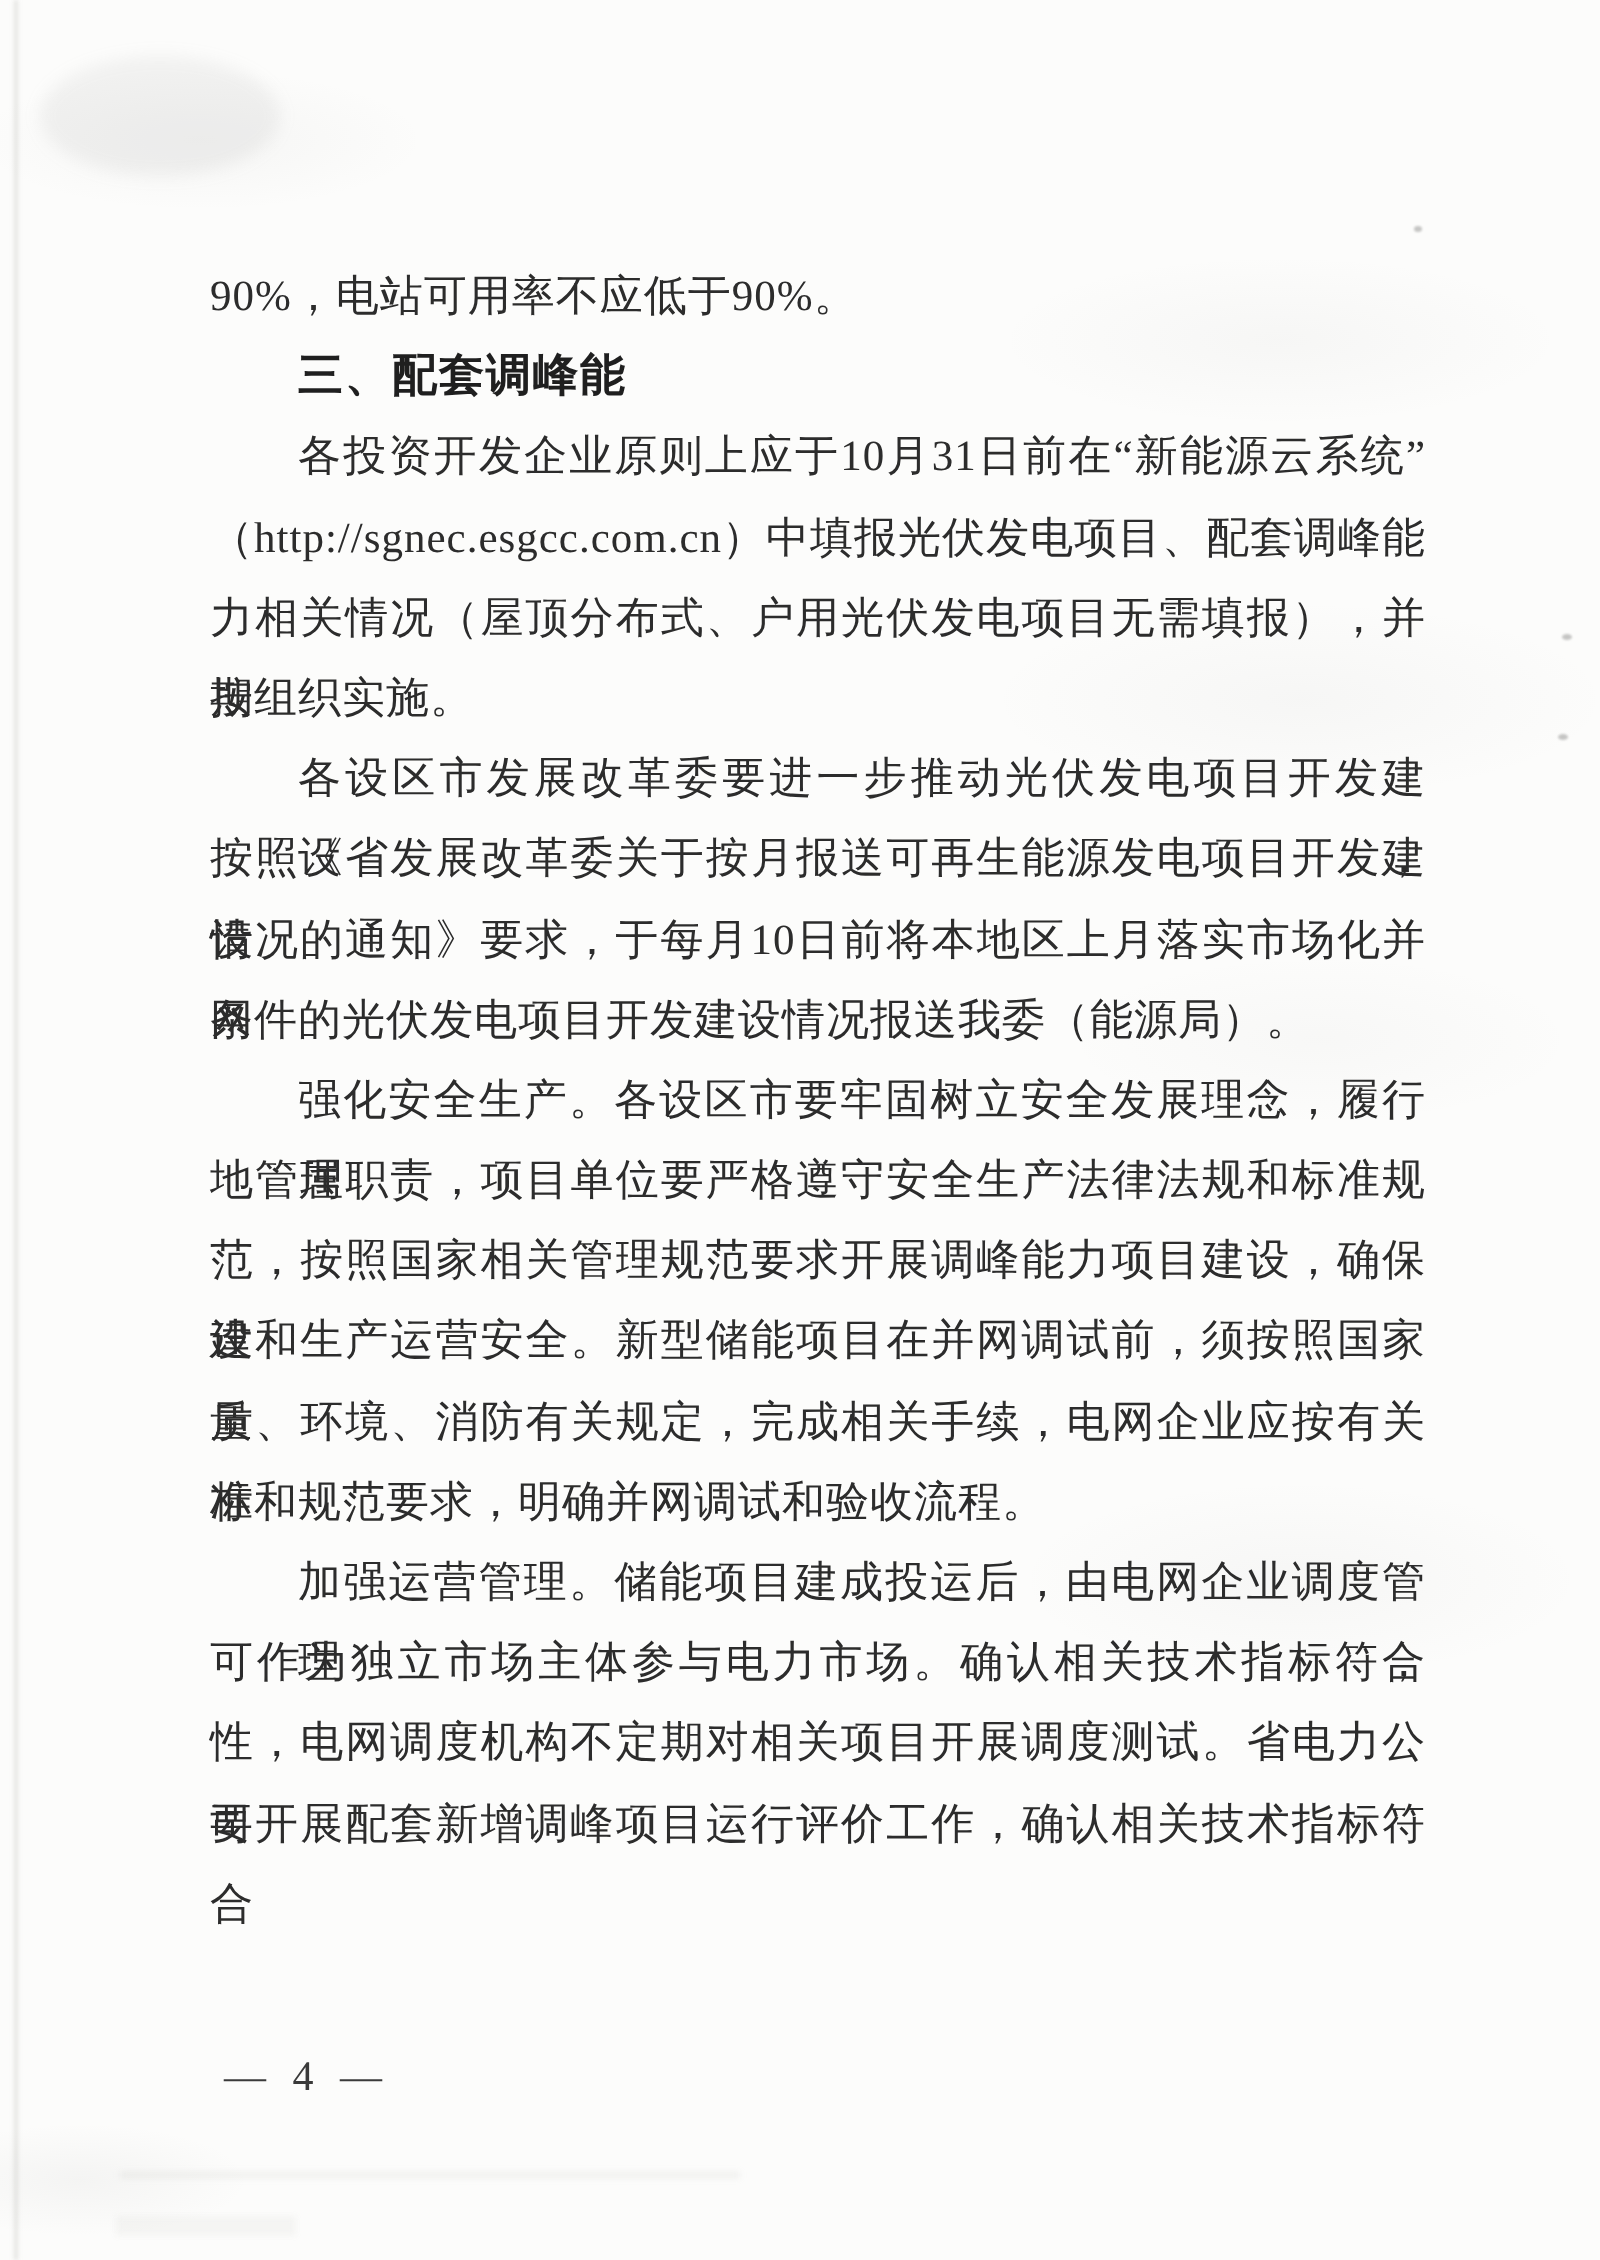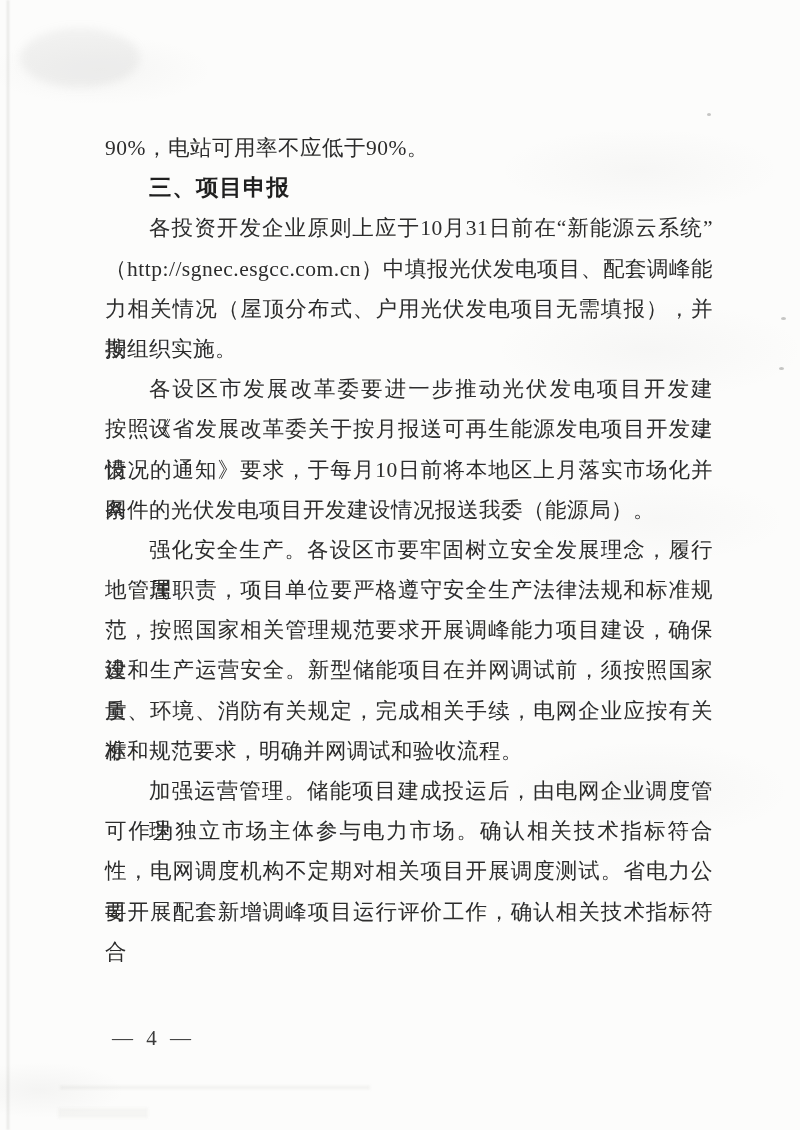--- a/index.html
+++ b/index.html
@@ -96,21 +96,21 @@
 </head>
 <body>
 
 <div class="page">
 
   <div class="ghost-noise"></div>
   <div class="scan-edge-left artifact"></div>
 
   <div class="content" id="doc-content">
       <div class="line">90%，电站可用率不应低于90%。</div>
-      <div class="line indent bold">三、项目申报</div>
+      <div class="line indent bold">三、配套调峰能</div>
       <div class="line fill indent">各投资开发企业原则上应于10月31日前在“新能源云系统”</div>
       <div class="line fill">（http://sgnec.esgcc.com.cn）中填报光伏发电项目、配套调峰能</div>
       <div class="line fill">力相关情况（屋顶分布式、户用光伏发电项目无需填报），并按</div>
       <div class="line">期组织实施。</div>
       <div class="line fill indent">各设区市发展改革委要进一步推动光伏发电项目开发建设，</div>
       <div class="line fill">按照《省发展改革委关于按月报送可再生能源发电项目开发建设</div>
       <div class="line fill">情况的通知》要求，于每月10日前将本地区上月落实市场化并网</div>
       <div class="line">条件的光伏发电项目开发建设情况报送我委（能源局）。</div>
       <div class="line fill indent">强化安全生产。各设区市要牢固树立安全发展理念，履行属</div>
       <div class="line fill">地管理职责，项目单位要严格遵守安全生产法律法规和标准规</div>

